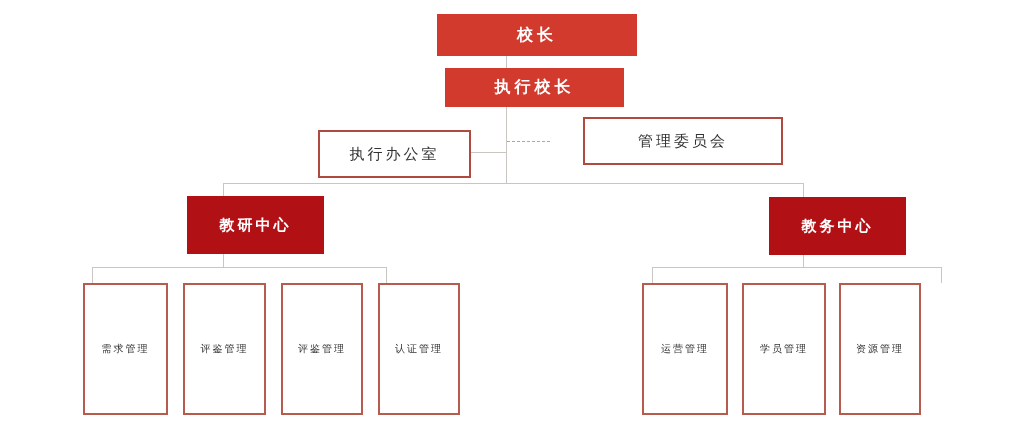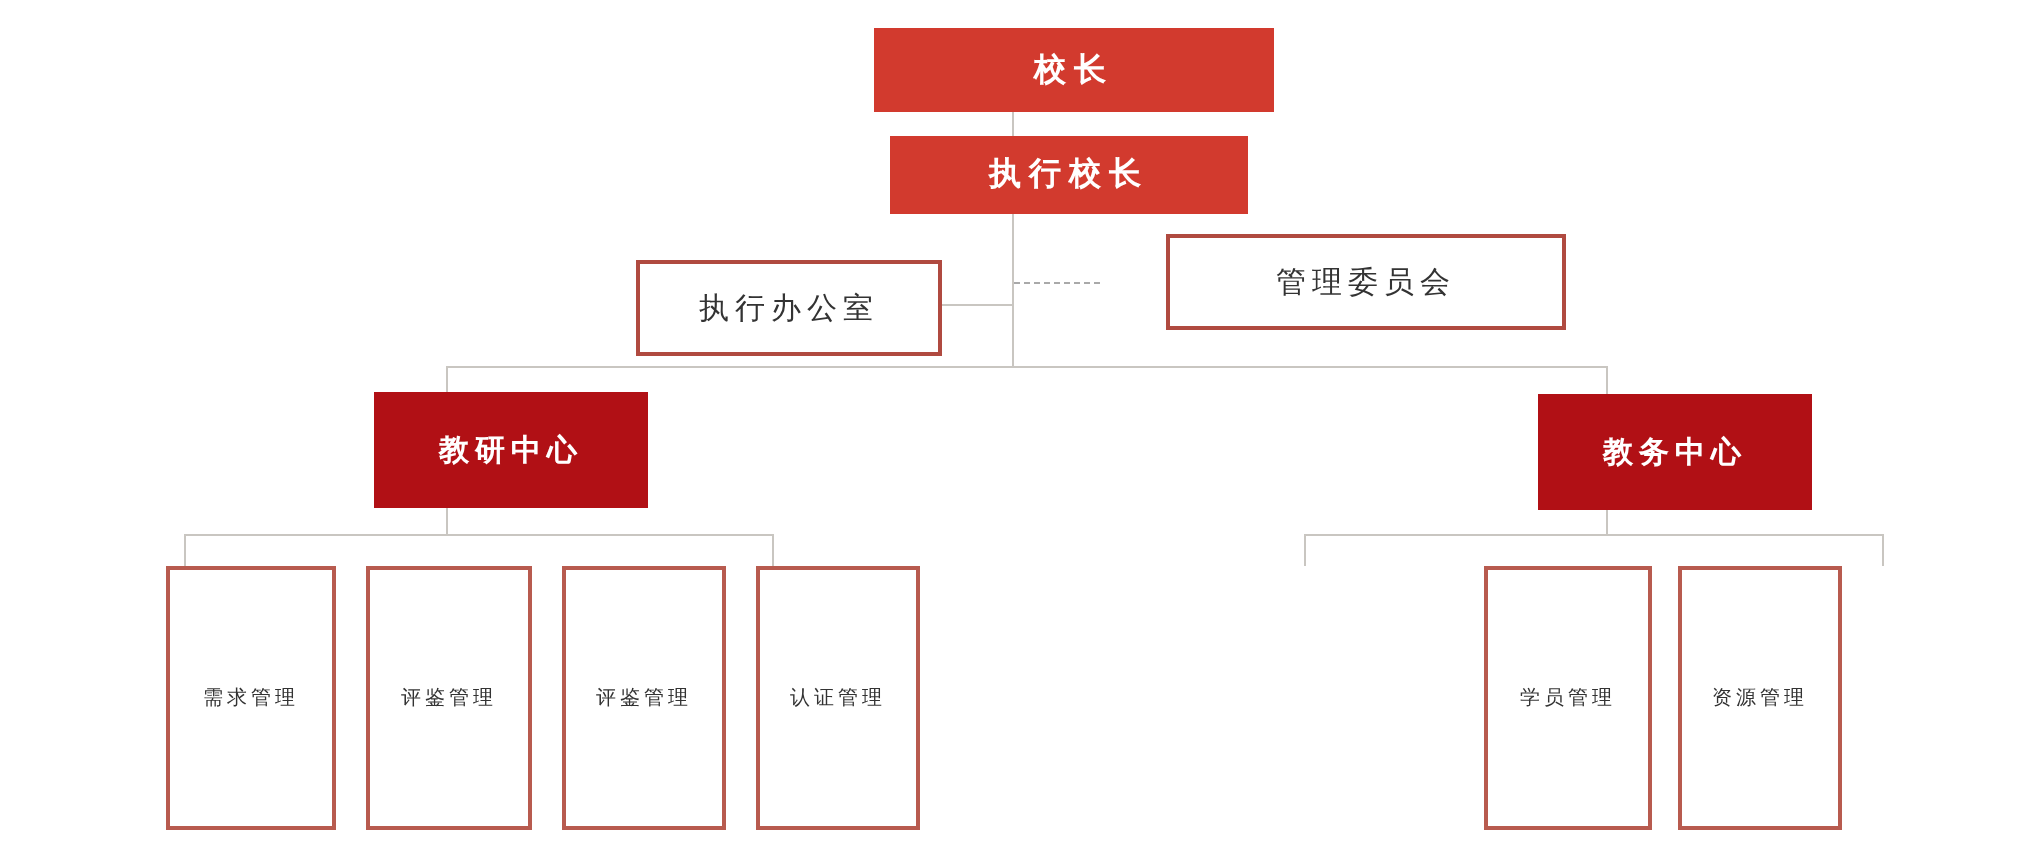--- a/index.html
+++ b/index.html
@@ -76,16 +76,17 @@
   <div class="node outline" style="left:550px;top:117px;width:200px;height:48px">管理委员会</div>
 
   <div class="node red-center" style="left:154px;top:196px;width:137px;height:58px">教研中心</div>
   <div class="node red-center" style="left:736px;top:197px;width:137px;height:58px">教务中心</div>
 
   <div class="node child" style="left:50px;top:283px;width:85px;height:132px">需求管理</div>
   <div class="node child" style="left:150px;top:283px;width:83px;height:132px">评鉴管理</div>
   <div class="node child" style="left:248px;top:283px;width:82px;height:132px">评鉴管理</div>
   <div class="node child" style="left:345px;top:283px;width:82px;height:132px">认证管理</div>
 
+  <div class="node child" style="left:609px;top:283px;width:86px;height:132px">运营管理</div>
   <div class="node child" style="left:709px;top:283px;width:84px;height:132px">学员管理</div>
   <div class="node child" style="left:806px;top:283px;width:82px;height:132px">资源管理</div>
 
 </div>
 
 </body></html>

